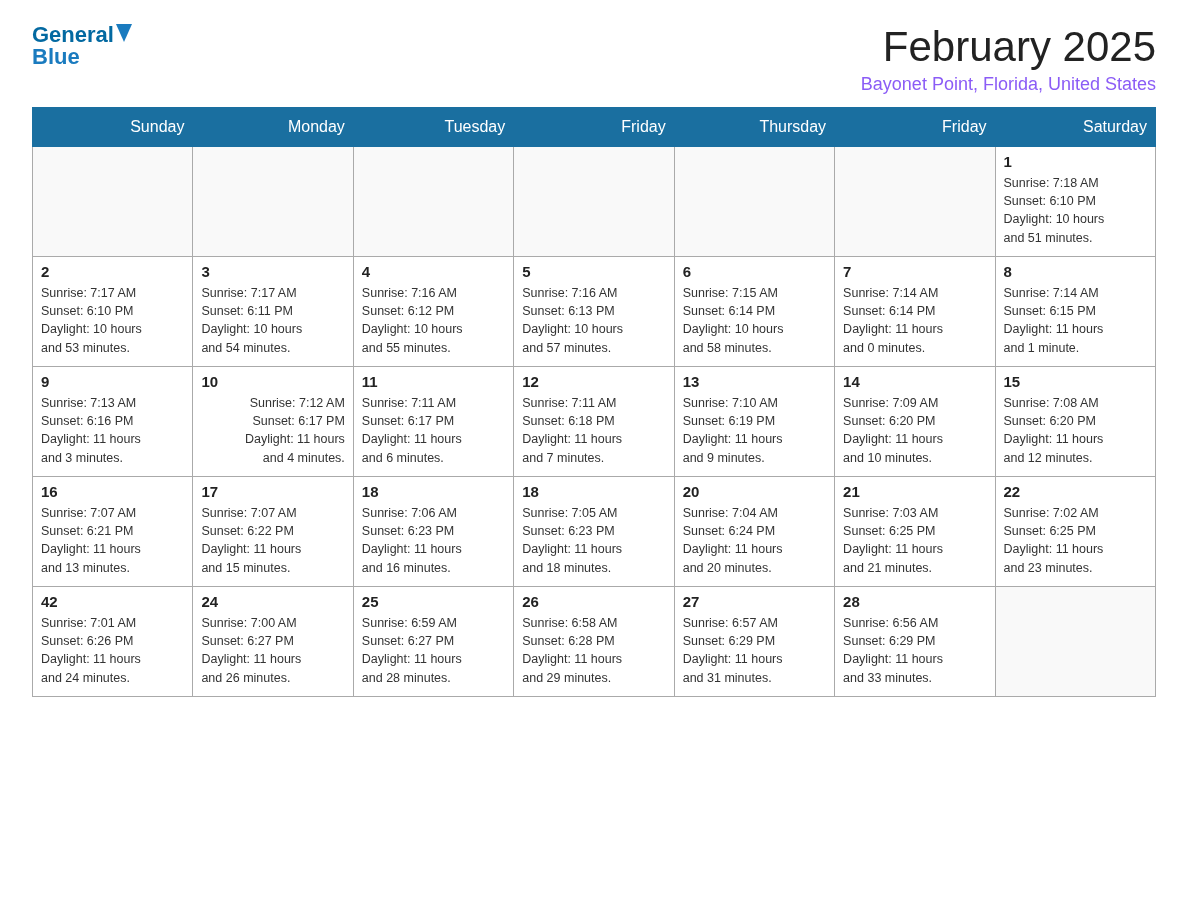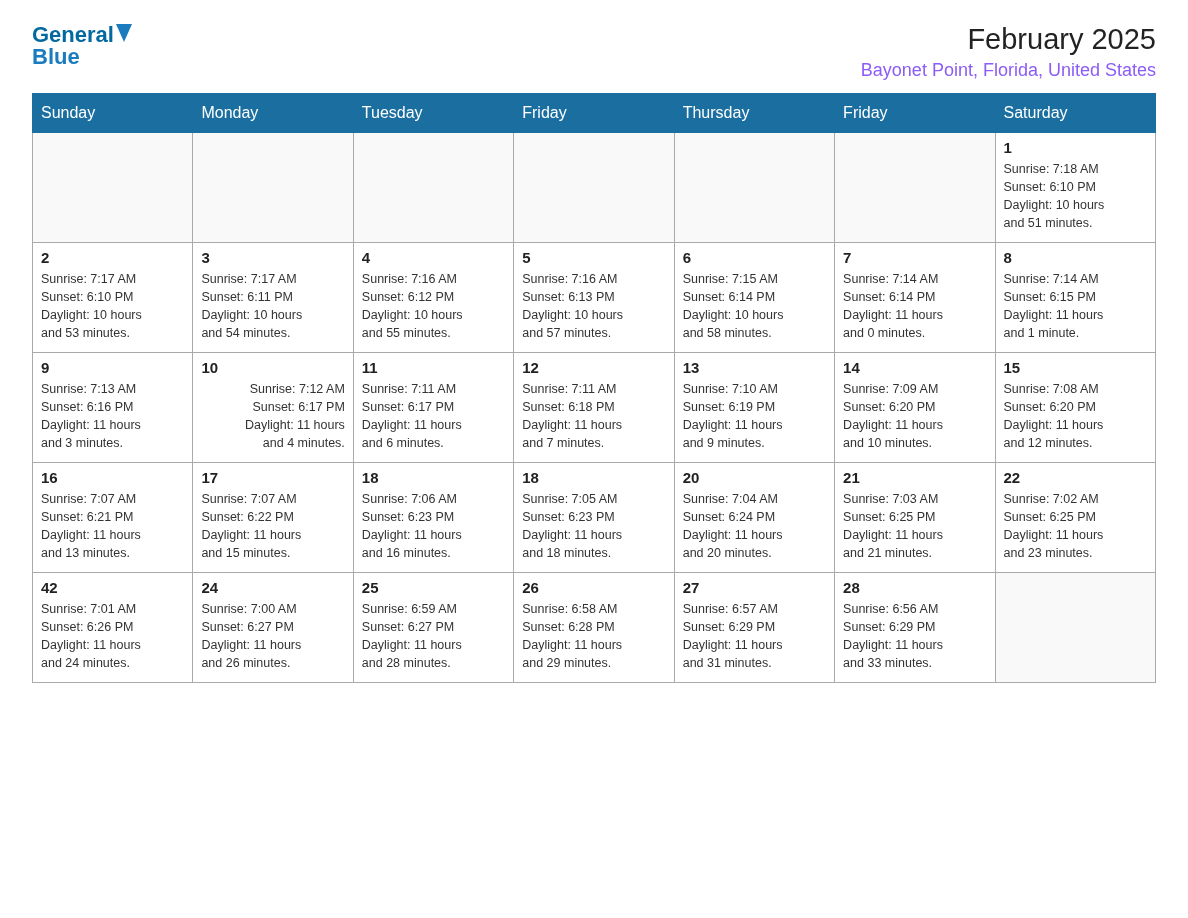--- a/index.html
+++ b/index.html
@@ -25,42 +25,42 @@
     .logo-blue {
       font-size: 22px;
       font-weight: bold;
       color: #1a7bbf;
       line-height: 1;
     }
     .title-block {
       text-align: right;
     }
     .calendar-title {
-      font-size: 29px;
+      font-size: 42px;
       font-weight: normal;
       color: #222;
       line-height: 1.1;
     }
     .calendar-subtitle {
       font-size: 18px;
       color: #8b5cf6;
       margin-top: 4px;
     }
     .calendar {
       width: 100%;
       border-collapse: collapse;
       margin-top: 12px;
     }
     .calendar th {
       background: #1a6fa0;
       color: #fff;
       font-size: 16px;
       font-weight: normal;
       padding: 10px 8px;
-      text-align: left;
+      text-align: right;
       border: 1px solid #1a6fa0;
     }
     .calendar td {
       border: 1px solid #aaa;
       vertical-align: top;
       padding: 6px 8px;
       width: calc(100% / 7);
       min-height: 110px;
       height: 110px;
     }

